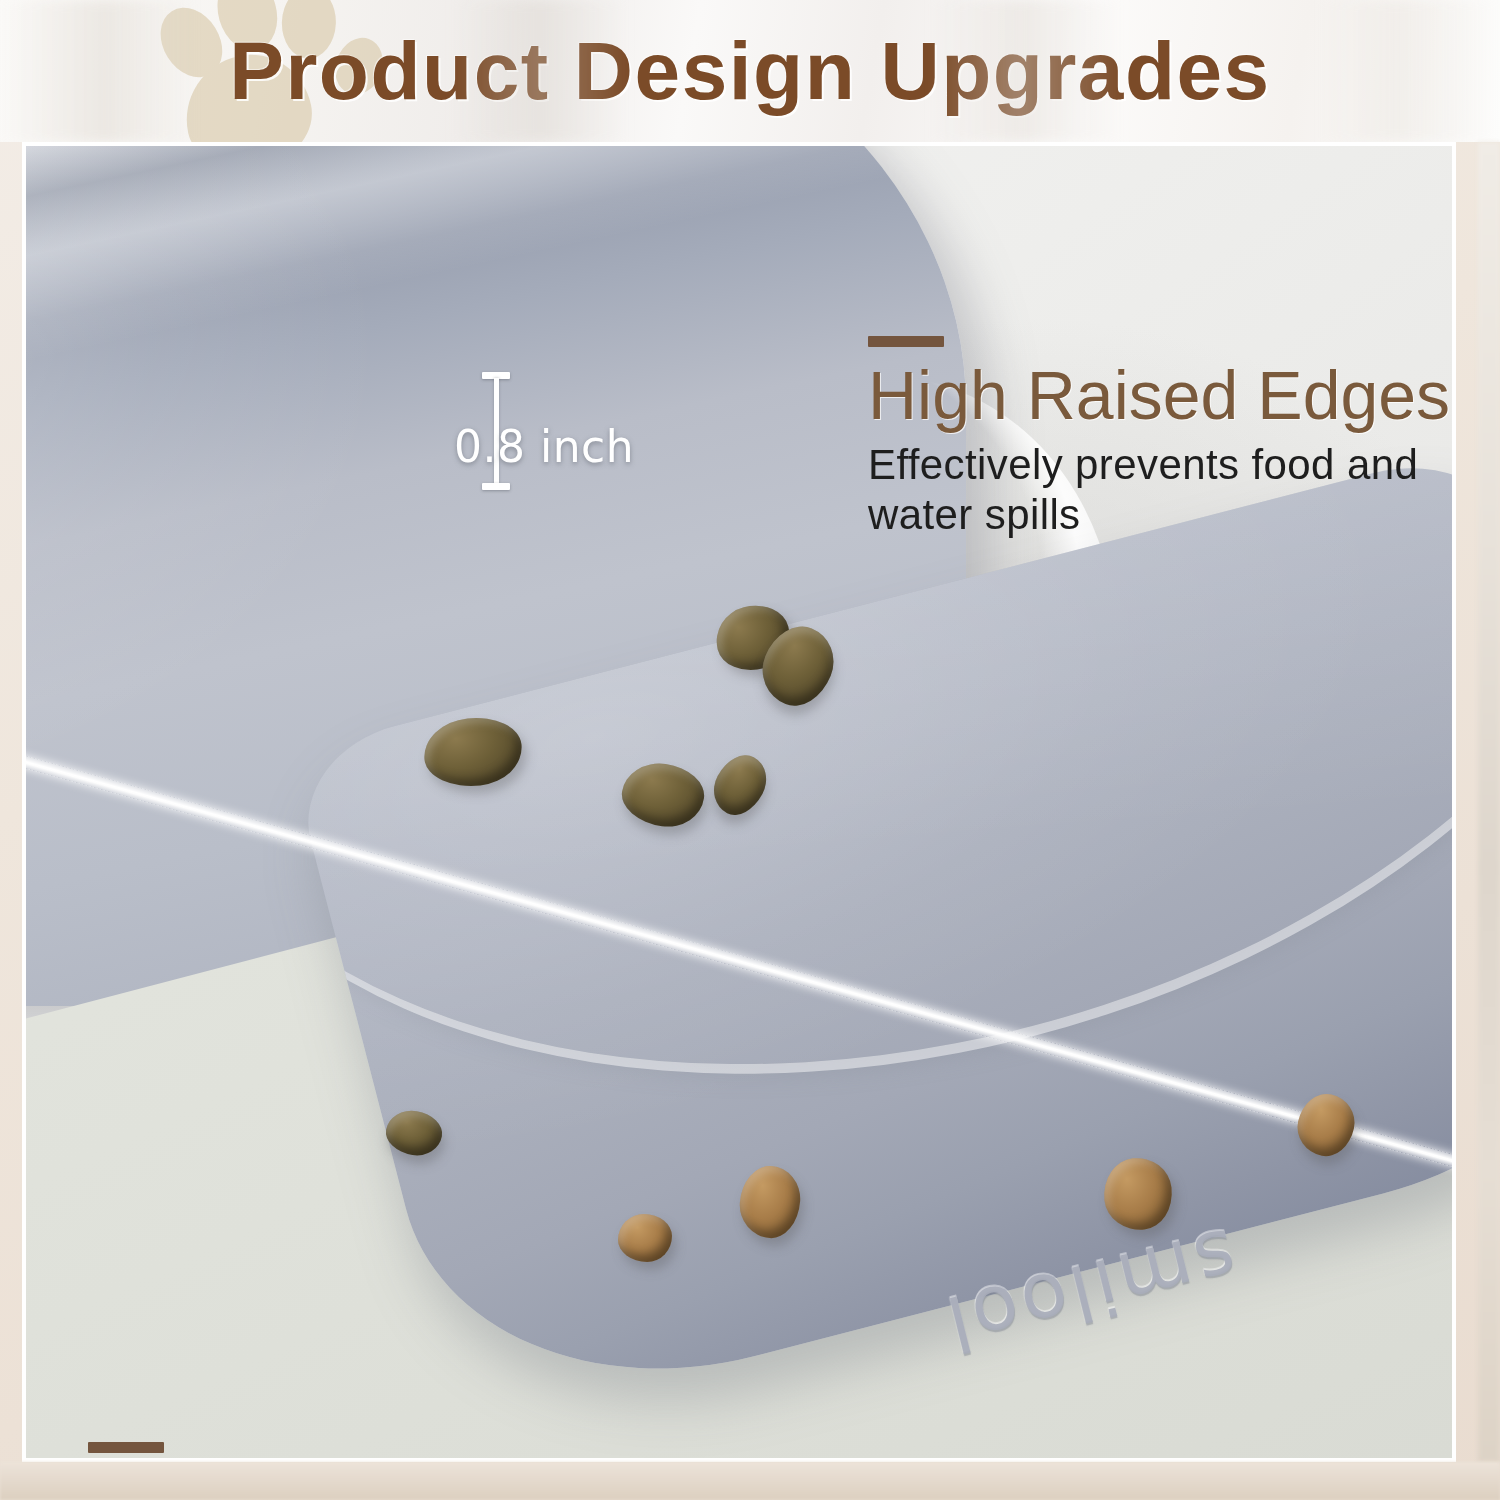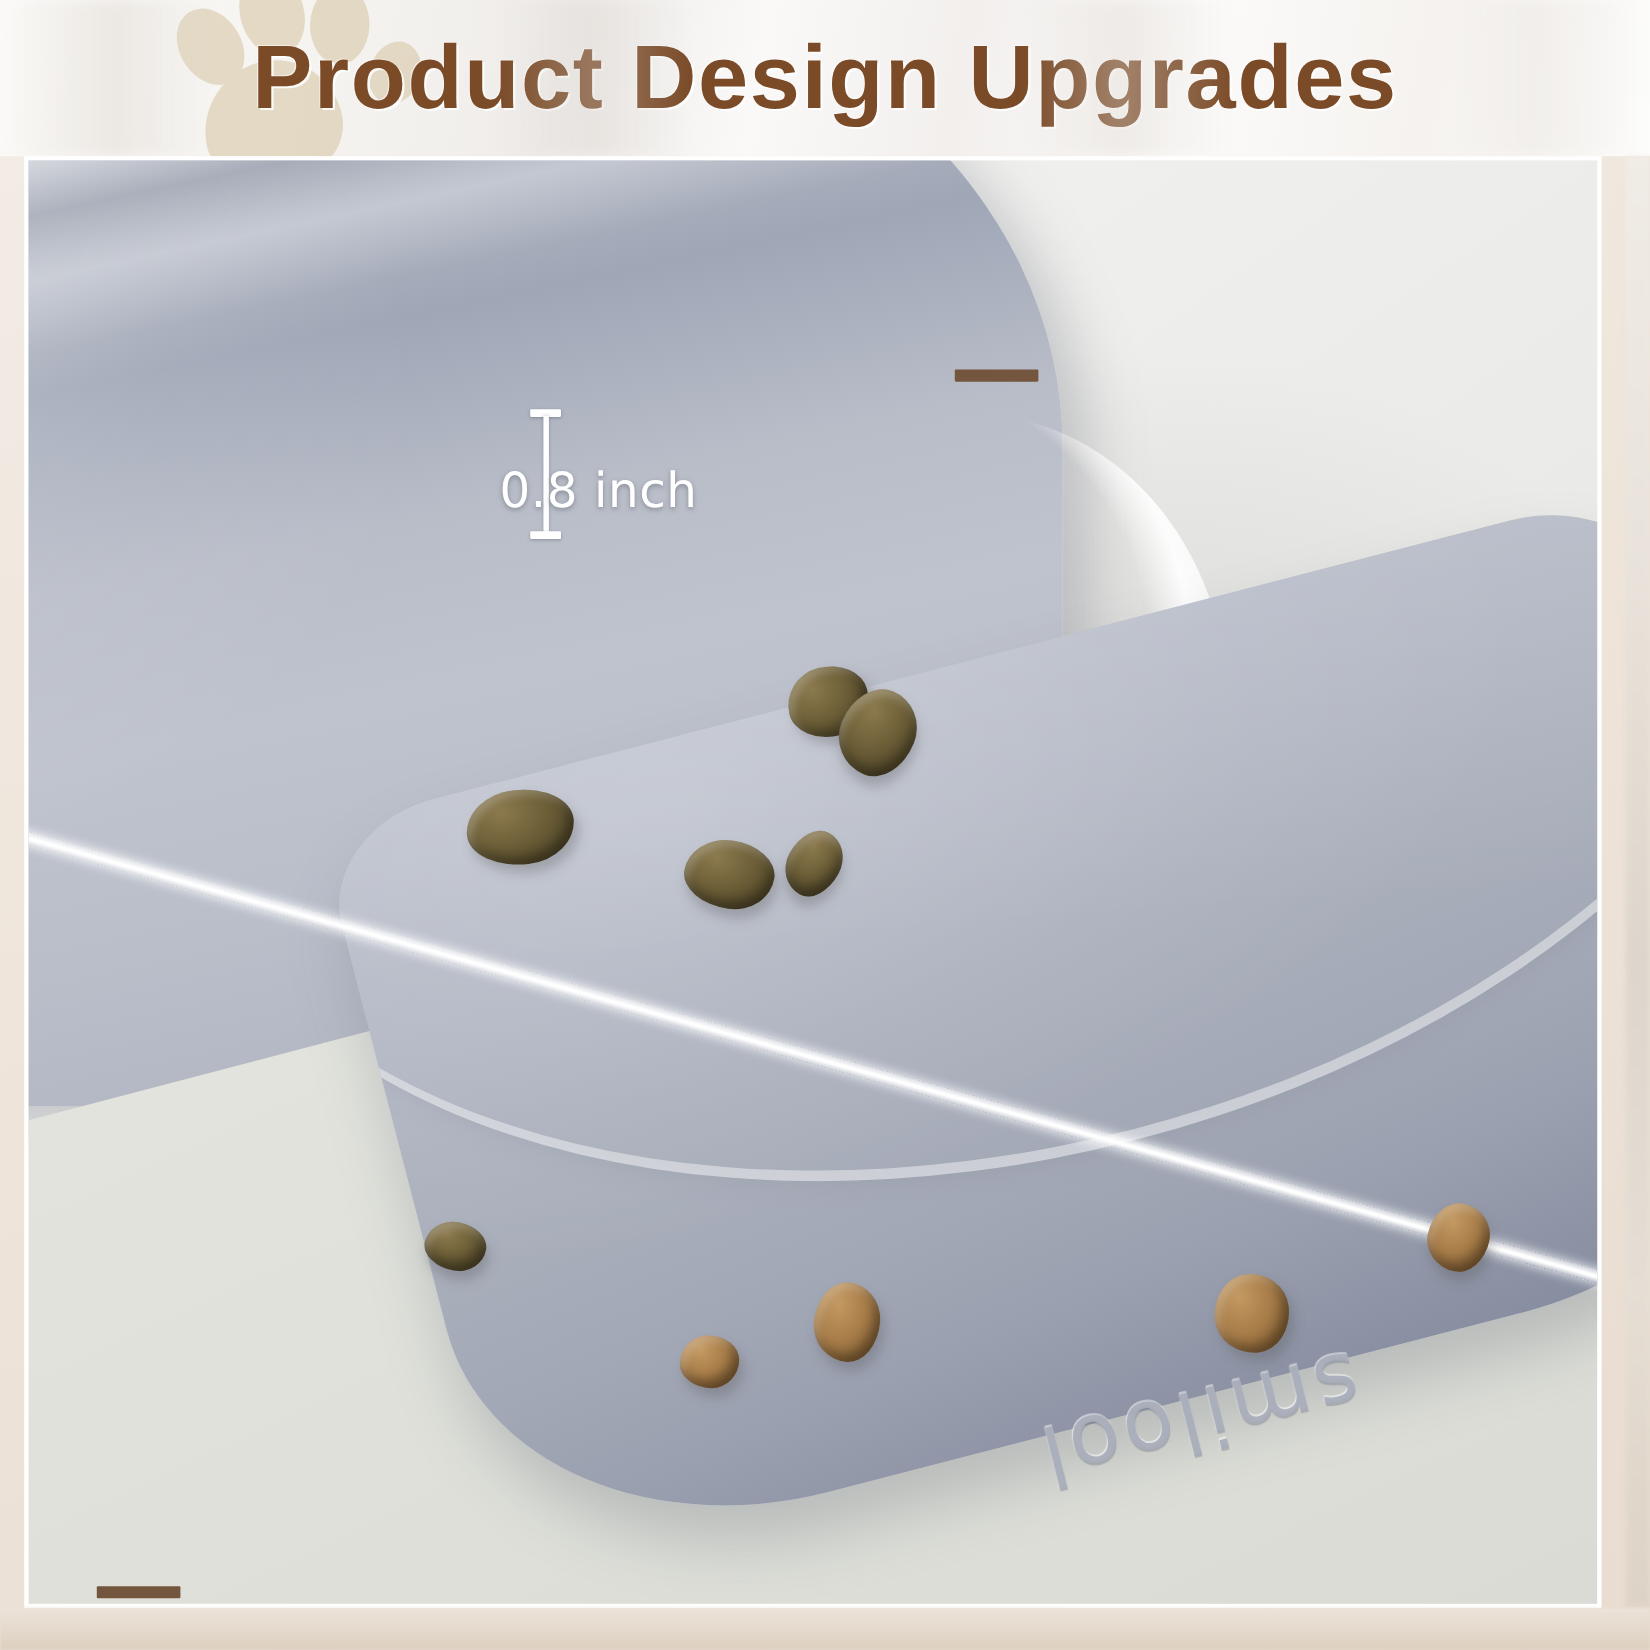--- a/index.html
+++ b/index.html
@@ -399,20 +399,22 @@
 
     <div class="dim">
       <span class="bar t"></span>
       <span class="stem"></span>
       <span class="bar b"></span>
     </div>
     <div class="dim-label">0.8 inch</div>
 
     <div class="block block-tr">
       <div class="accent-dash"></div>
+      <p class="h">High Raised Edges</p>
+      <p class="s">Effectively prevents food and water spills</p>
     </div>
 
     <div class="block block-bl">
       <div class="accent-dash"></div>
 
     </div>
 
   </div>
 </div>
 

